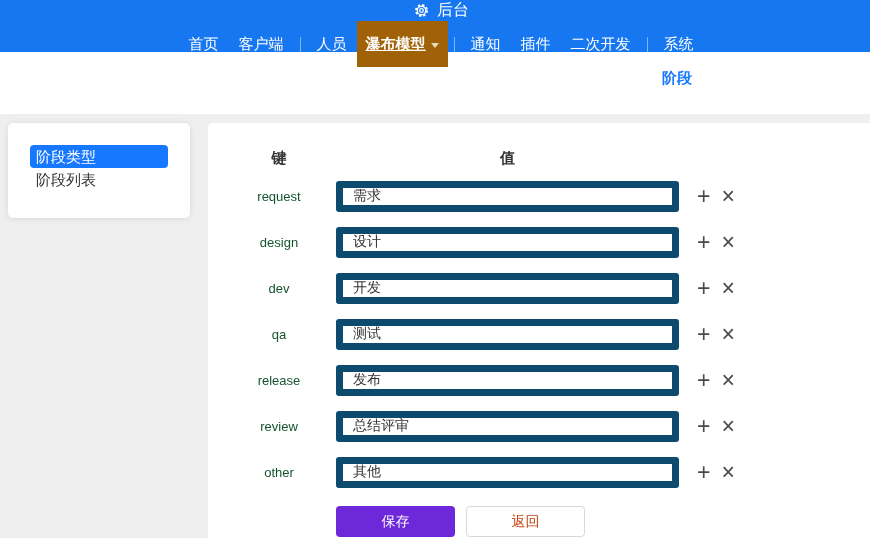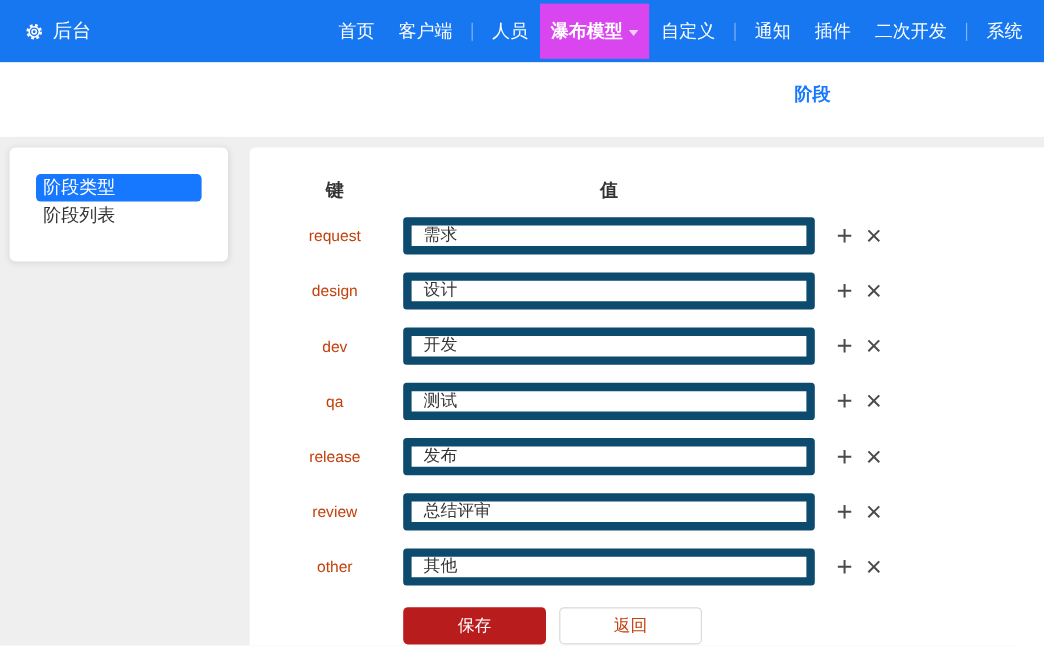--- a/index.html
+++ b/index.html
@@ -1,26 +1,26 @@
 <!DOCTYPE html>
 <html><head>
 <meta charset="utf-8">
 <style>
   * { margin:0; padding:0; box-sizing:border-box; }
   html,body { width:870px; height:538px; overflow:hidden; }
   body { font-family:"Liberation Sans","DejaVu Sans",sans-serif; color:#333; background:#fff; }
 
   
   .topnav { height:52px; background:#1677f0; display:flex; align-items:center;
-            justify-content:space-between; padding:0 8px 0 20px; color:#fff; }
+            justify-content:space-between; padding:0 8px 0 20px; color:#fff;flex-direction:column; }
   .brand { display:flex; align-items:center; gap:7px; font-size:16px; cursor:pointer; }
   .brand svg { display:block; }
   .nav-menu { display:flex; align-items:center; height:46px; list-style:none; font-size:15px; }
   .nav-item { height:46px; padding:16px 10px; cursor:pointer; display:flex; align-items:center; gap:5px; white-space:nowrap; }
-  .nav-item.active { background:#d946ef; font-weight:bold; padding:0 9px; }
+  .nav-item.active { background:#a16207; font-weight:bold; padding:0 9px;text-decoration:underline; }
   .nav-divider { width:1px; height:15px; background:rgba(255,255,255,.45); margin:0 6px; }
   .caret { width:0; height:0; border-left:4px solid transparent; border-right:4px solid transparent;
            border-top:5px solid rgba(255,255,255,.75); margin-top:2px; }
 
   
   .subnav { height:62px; background:#fff; display:flex; align-items:center;padding-left:28px; }
   .subnav-item { margin-left:634px; margin-top:-9px; color:#1677ff; font-weight:bold;
                  font-size:15px; cursor:pointer; }
 
   
@@ -35,32 +35,32 @@
 
   .main-card { position:absolute; left:208px; top:9px; width:672px; height:429px;
                background:#fff; border-radius:5px; padding-top:20px; }
 
   .form-header { display:flex; align-items:center; height:30px; font-weight:bold;
                  font-size:15px; color:#333; }
   .form-header .key-col { width:128px; padding-left:14px; text-align:center; }
   .form-header .val-col { width:343px; text-align:center; }
 
   .form-row { display:flex; align-items:center; height:46px; }
-  .key-label { width:128px; padding-left:14px; text-align:center; font-size:13px; color:#c2410c; }
+  .key-label { width:128px; padding-left:14px; text-align:center; font-size:13px; color:#14532d; }
   .value-input { width:343px; height:31px; border:7px solid #0c4a6e; border-radius:3px;
                  padding:0 10px; font-size:14px; color:#333; background:#fff; outline:none;
                  font-family:"Liberation Sans","DejaVu Sans",sans-serif; }
   .icon-btn { cursor:pointer; color:#4a4a4a; line-height:1; user-select:none; }
   .icon-btn.add { margin-left:18px; font-size:23px; font-weight:400; }
   .icon-btn.remove { margin-left:11px; font-size:23px; }
 
   .btn-row { margin-top:11px; margin-left:128px; display:flex; gap:11px; }
   .btn { width:119px; height:31px; border-radius:4px; font-size:14px; cursor:pointer;
          border:none; font-family:"Liberation Sans","DejaVu Sans",sans-serif; }
-  .btn.primary { background:#b91c1c; color:#fff; }
+  .btn.primary { background:#6d28d9; color:#fff; }
   .btn.default { background:#fff; border:1px solid #d9d9d9; color:#c2410c; }
 </style>
 </head>
 <body>
 
 <div class="topnav">
   <div class="brand">
     <svg width="17" height="17" viewBox="0 0 24 24">
       <circle cx="12" cy="12" r="7.5" fill="none" stroke="#fff" stroke-width="3.4" stroke-dasharray="3.1 2.8"></circle>
       <circle cx="12" cy="12" r="6" fill="none" stroke="#fff" stroke-width="1.8"></circle>
@@ -75,23 +75,20 @@
       <li class="nav-item">
         <span>客户端</span>
       </li>
       <li class="nav-divider"></li>
       <li class="nav-item">
         <span>人员</span>
       </li>
       <li class="nav-item active">
         <span>瀑布模型</span>
         <span class="caret"></span>
-      </li>
-      <li class="nav-item">
-        <span>自定义</span>
       </li>
       <li class="nav-divider"></li>
       <li class="nav-item">
         <span>通知</span>
       </li>
       <li class="nav-item">
         <span>插件</span>
       </li>
       <li class="nav-item">
         <span>二次开发</span>

